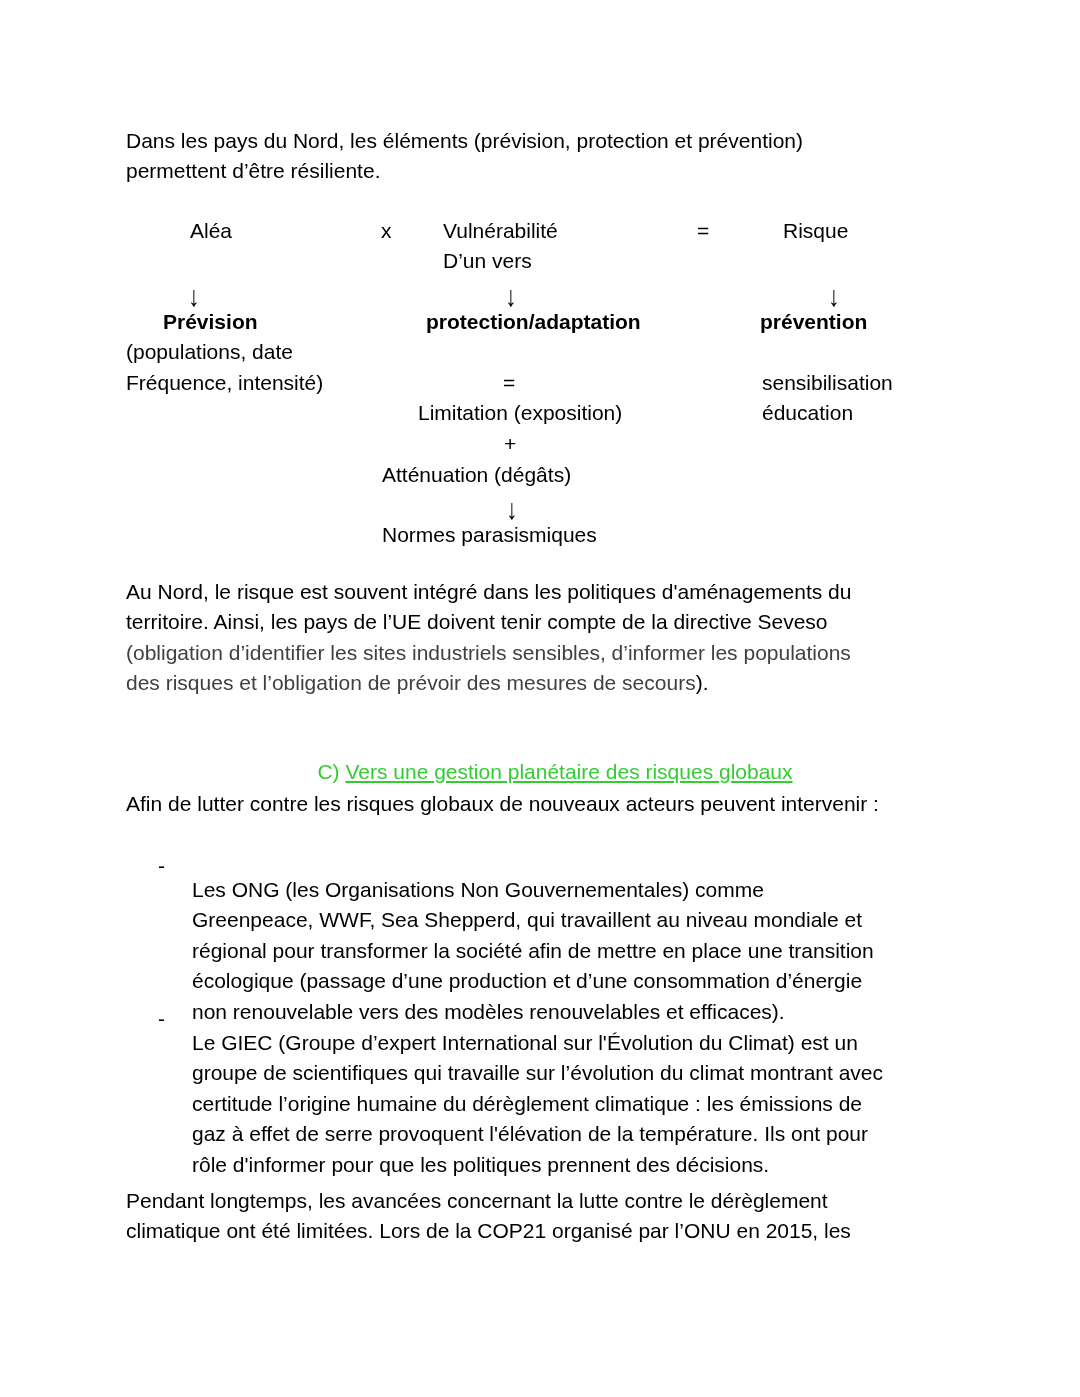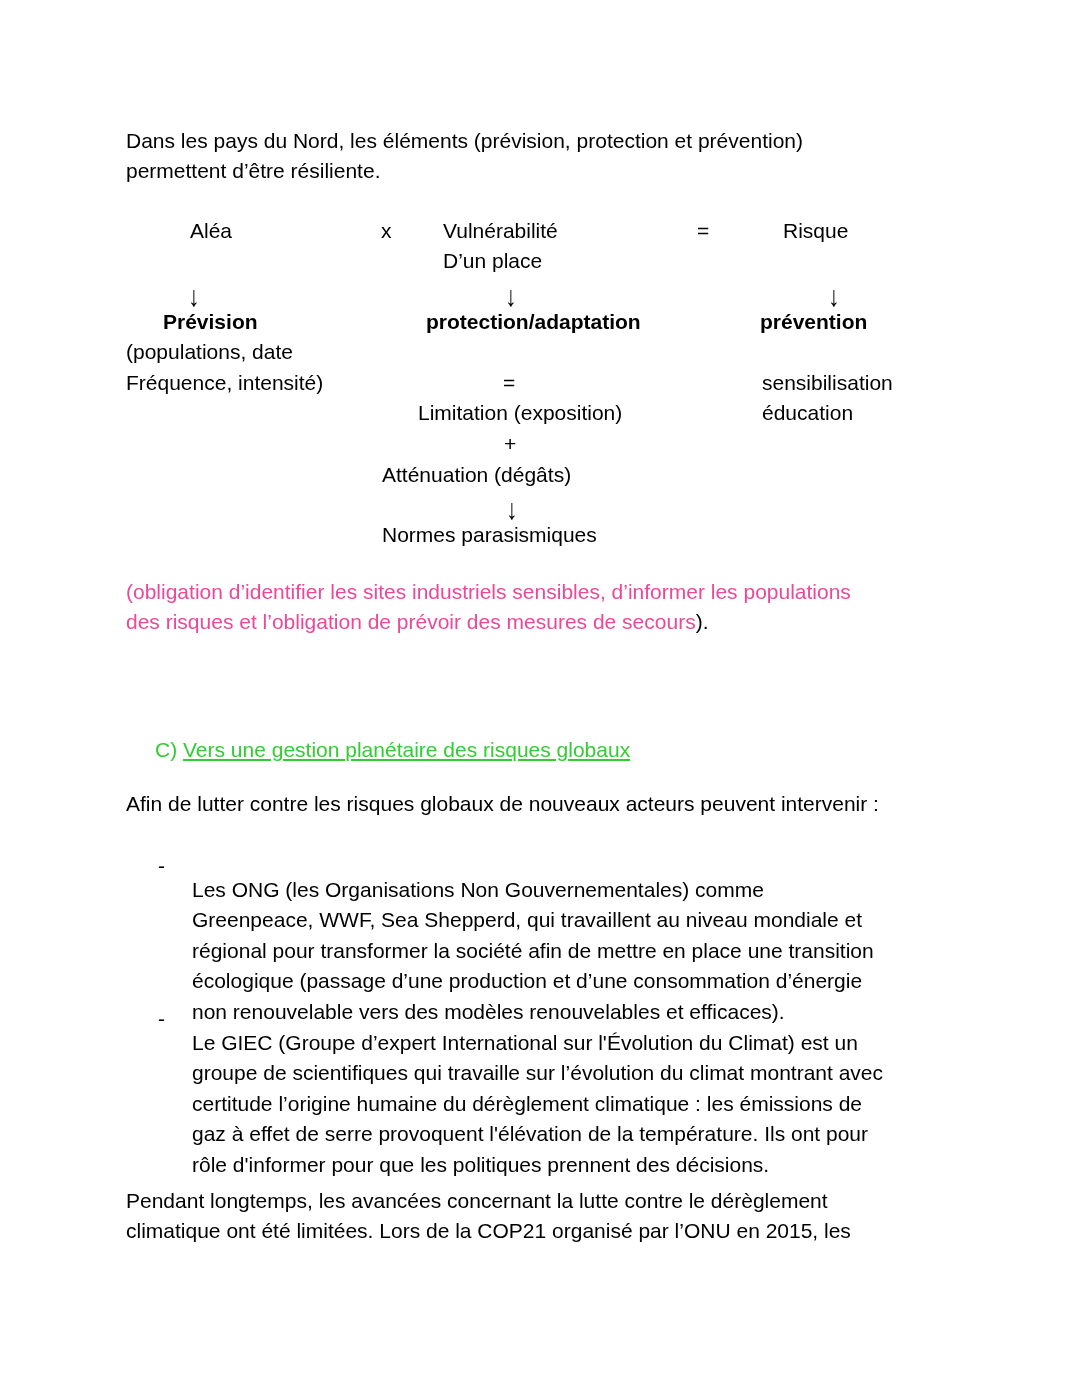--- a/index.html
+++ b/index.html
@@ -9,21 +9,21 @@
     background:#ffffff;
     font-family:"Liberation Sans", sans-serif;
     font-size:21px;
     line-height:30.4px;
     color:#000000;
     overflow:hidden;
   }
   .blk{position:absolute;white-space:pre-line;}
   .di{position:absolute;white-space:nowrap;}
   .bold{font-weight:bold;}
-  .red{color:#ec4899;}
+  .red{color:#404040;}
   .green{color:#33cc33;}
   .uline{text-decoration:underline;}
   .arrow{font-size:23px;transform:scaleY(1.25);transform-origin:center top;display:inline-block;}
   
   #p-intro{left:126px;top:126px;width:830px;}
   
   #di-alea{left:190px;top:216px;}
   #di-times{left:381px;top:216px;}
   #di-vuln{left:443px;top:216px;}
   #di-eq1{left:697px;top:216px;}
@@ -40,21 +40,21 @@
   #di-eq2{left:503px;top:368px;}
   #di-sensibilisation{left:762px;top:368px;}
   #di-limitation{left:382px;top:398px;margin-left:36px;}
   #di-education{left:762px;top:398px;}
   #di-plus{left:504px;top:429px;}
   #di-attenuation{left:382px;top:460px;}
   #di-ar4{left:506px;top:490px;}
   #di-normes{left:382px;top:520px;}
   
   #p-nord{left:126px;top:577px;width:834px;}
-  #h-c{left:155px;top:735px;width:800px;white-space:nowrap;}
+  #h-c{left:155px;top:757px;width:800px;white-space:nowrap;text-align:center;}
   #p-afin{left:126px;top:789px;width:850px;}
   .bullet{position:absolute;width:800px;}
   #bullet-0{left:158px;top:851px;}
   #bullet-1{left:158px;top:1004px;}
   .bullet .marker{position:absolute;left:0;top:0;}
   .bullet .btext{margin-left:34px;white-space:pre-line;margin-top:24px;}
   #p-final{left:126px;top:1186px;width:834px;}
 </style>
 </head>
 <body>
@@ -63,21 +63,21 @@
 
   <div class="blk" id="p-intro">Dans les pays du Nord, les éléments (prévision, protection et prévention)
 permettent d’être résiliente.</div>
 
   <div>
     <span class="di" id="di-alea">Aléa</span>
     <span class="di" id="di-times">x</span>
     <span class="di" id="di-vuln">Vulnérabilité</span>
     <span class="di" id="di-eq1">=</span>
     <span class="di" id="di-risque">Risque</span>
-    <span class="di" id="di-enjeu">D’un place</span>
+    <span class="di" id="di-enjeu">D’un vers</span>
 
     <span class="di" id="di-ar1"><span class="arrow">↓</span></span>
     <span class="di" id="di-ar2"><span class="arrow">↓</span></span>
     <span class="di" id="di-ar3"><span class="arrow">↓</span></span>
 
     <span class="di bold" id="di-prevision">Prévision</span>
     <span class="di bold" id="di-protection">protection/adaptation</span>
     <span class="di bold" id="di-prevention">prévention</span>
 
     <span class="di" id="di-localisation">(populations, date</span>
@@ -85,21 +85,23 @@
     <span class="di" id="di-eq2">=</span>
     <span class="di" id="di-sensibilisation">sensibilisation</span>
     <span class="di" id="di-limitation">Limitation (exposition)</span>
     <span class="di" id="di-education">éducation</span>
     <span class="di" id="di-plus">+</span>
     <span class="di" id="di-attenuation">Atténuation (dégâts)</span>
     <span class="di" id="di-ar4"><span class="arrow">↓</span></span>
     <span class="di" id="di-normes">Normes parasismiques</span>
   </div>
 
-  <div class="blk" id="p-nord"><span class="red">(obligation d’identifier les sites industriels sensibles, d’informer les populations
+  <div class="blk" id="p-nord"><span>Au Nord, le risque est souvent intégré dans les politiques d'aménagements du
+territoire. Ainsi, les pays de l’UE doivent tenir compte de la directive Seveso
+</span><span class="red">(obligation d’identifier les sites industriels sensibles, d’informer les populations
 des risques et l’obligation de prévoir des mesures de secours</span><span>).</span></div>
 
   <div class="blk green" id="h-c"><span>C) </span><span class="uline">Vers une gestion planétaire des risques globaux</span></div>
 
   <div class="blk" id="p-afin">Afin de lutter contre les risques globaux de nouveaux acteurs peuvent intervenir :</div>
 
   <div class="bullet" id="bullet-0">
     <span class="marker">-</span>
     <div class="btext">Les ONG (les Organisations Non Gouvernementales) comme
 Greenpeace, WWF, Sea Shepperd, qui travaillent au niveau mondiale et

